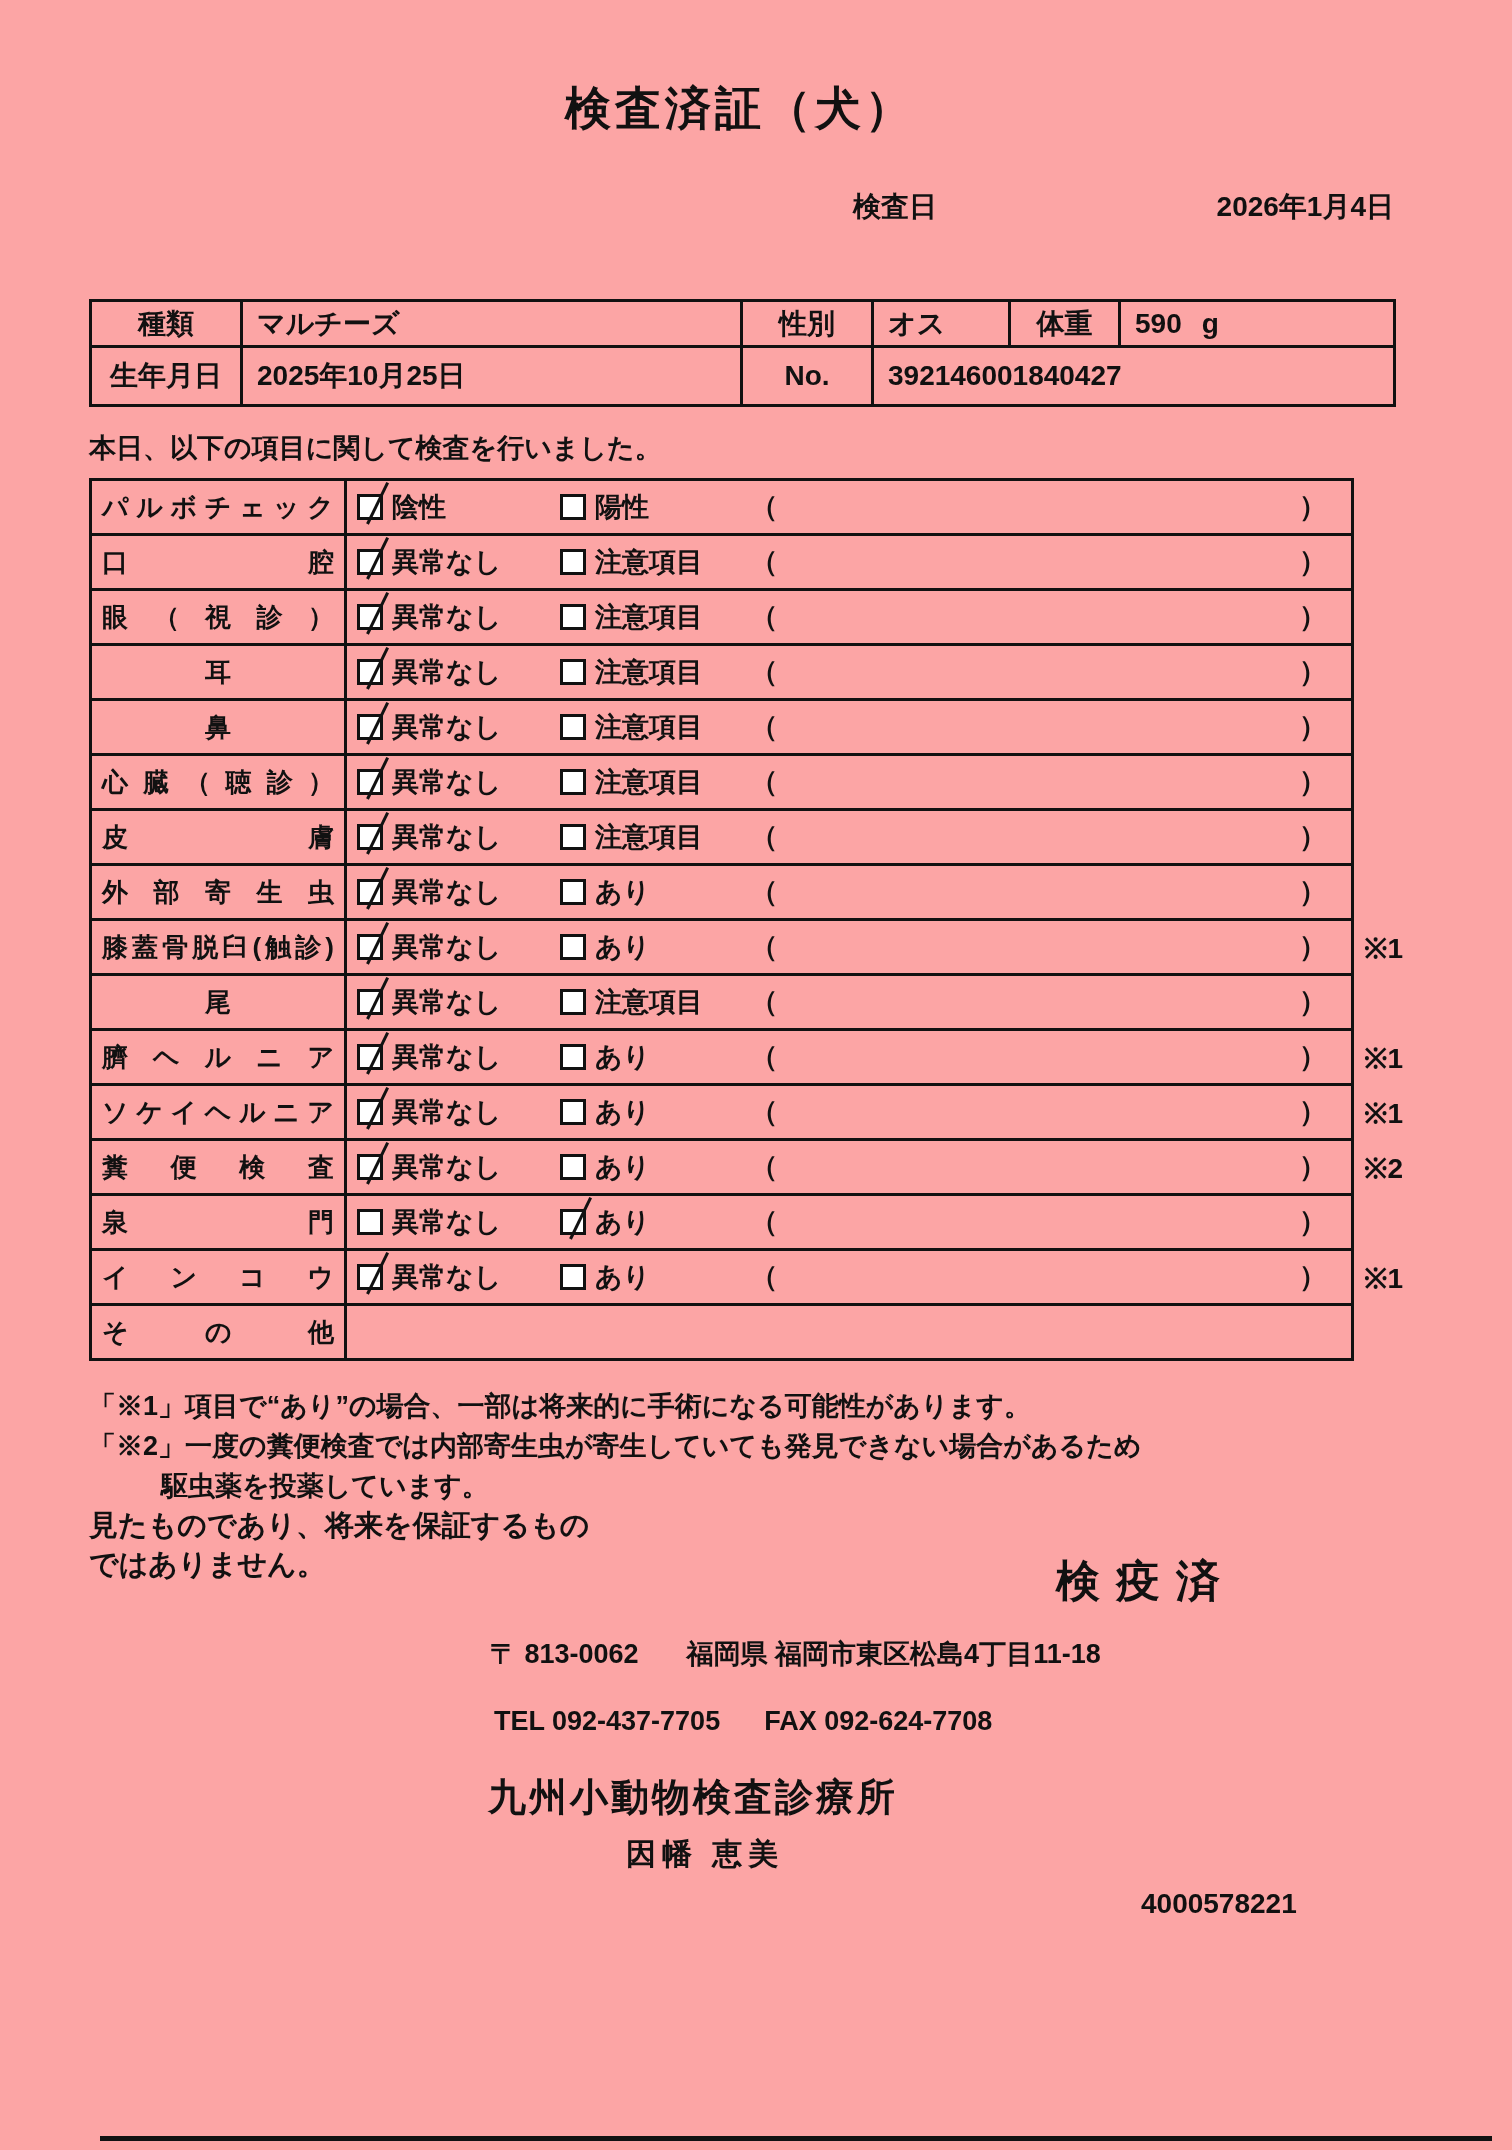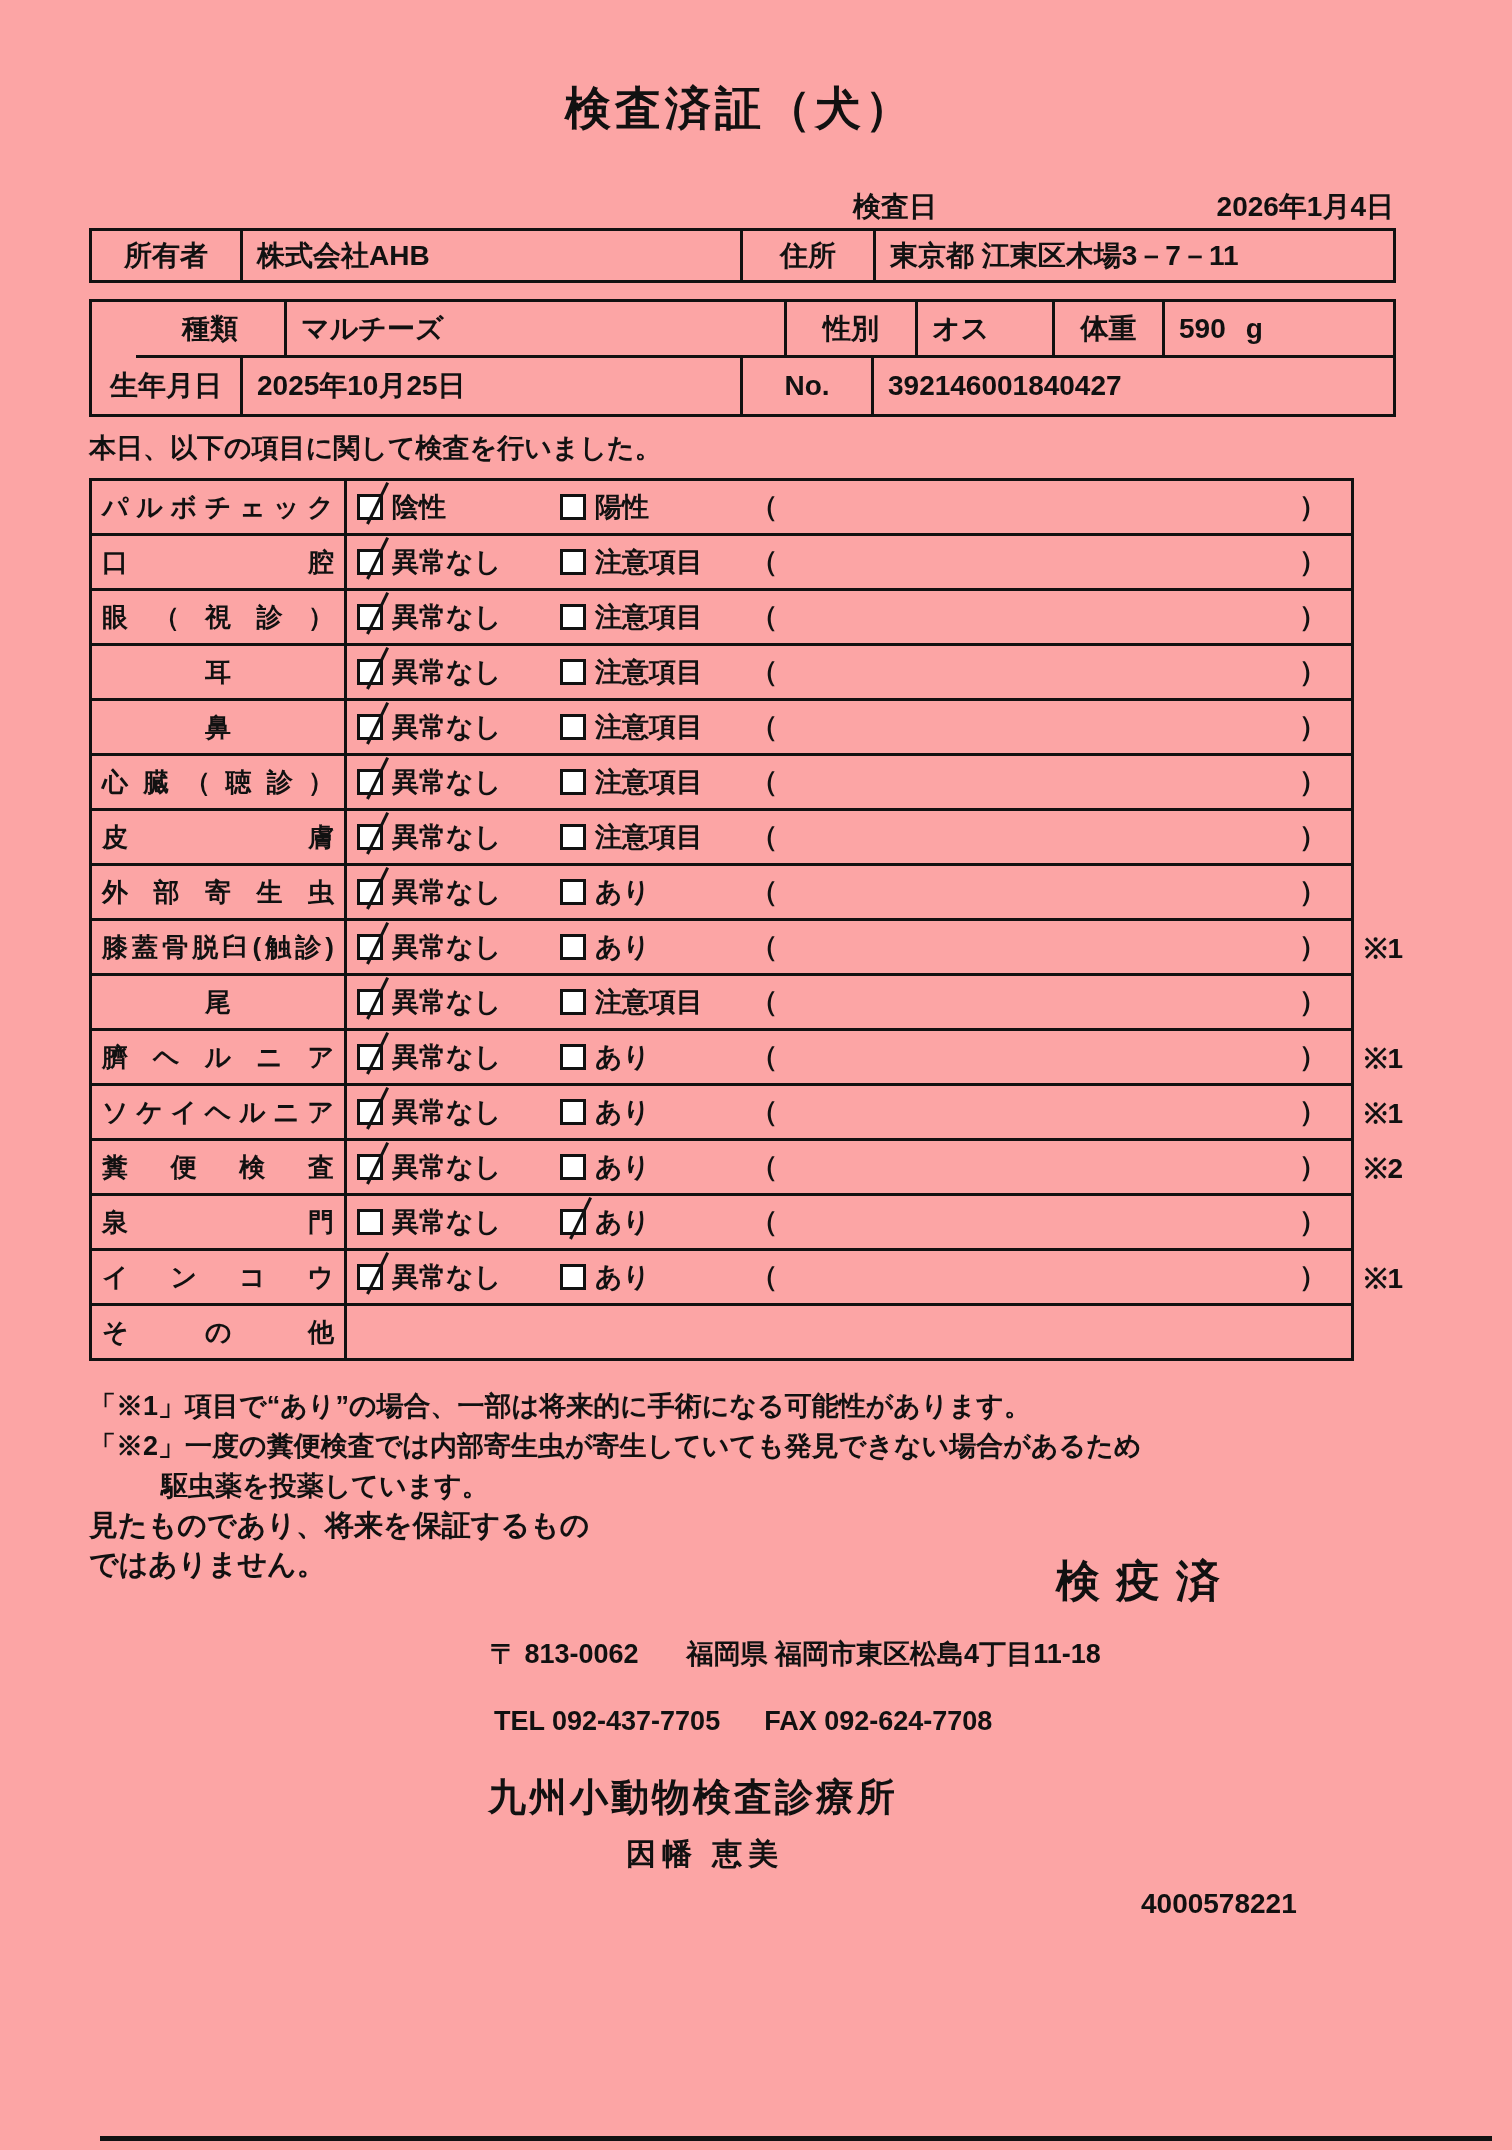--- a/index.html
+++ b/index.html
@@ -17,21 +17,21 @@
   .tbl { position:absolute; left:89px; width:1307px; border:3px solid #111; box-sizing:border-box; }
   .row { display:grid; box-sizing:border-box; }
   .cell { border-right:3px solid #111; display:flex; align-items:center; box-sizing:border-box;
           font-size:28px; font-weight:600; overflow:hidden; white-space:nowrap; }
   .cell.last { border-right:none; }
   .cell.lab { justify-content:center; }
   .cell.val { justify-content:flex-start; padding-left:14px; }
   .t1 { top:228px; }
   .t1 .row { grid-template-columns:151px 500px 133px 1fr; height:49px; }
   .t2 { top:299px; }
-  .t2 .rowA { grid-template-columns:151px 500px 131px 137px 110px 1fr; height:56px; border-bottom:3px solid #111;margin-left:44px; }
+  .t2 .rowA { grid-template-columns:151px 500px 131px 137px 110px 1fr; height:46px; border-bottom:3px solid #111; }
   .t2 .rowB { grid-template-columns:151px 500px 131px 1fr; height:56px; }
   .wcell { justify-content:flex-end; padding-right:16px; gap:20px; }
   
   .intro { position:absolute; top:430px; left:89px; font-size:27px; font-weight:600; }
   
   .insp { position:absolute; top:478px; left:89px; width:1265px; border:3px solid #111; box-sizing:border-box; }
   .irow { position:relative; display:flex; height:52px; border-bottom:3px solid #111; box-sizing:content-box; }
   .irow:last-child { border-bottom:none; }
   .iname { width:255px; flex:0 0 255px; border-right:3px solid #111; box-sizing:border-box;
            display:flex; align-items:center; justify-content:space-between; padding:0 10px;
@@ -65,28 +65,20 @@
 </head>
 <body>
 
 <div class="page">
 
   <div class="title">検査済証（犬）</div>
 
   <div class="date-label">検査日</div>
   <div class="date-value">2026年1月4日</div>
 
-  <div class="tbl t1">
-    <div class="row">
-      <div class="cell lab">所有者</div>
-      <div class="cell val">株式会社AHB</div>
-      <div class="cell lab">住所</div>
-      <div class="cell val last">東京都 江東区木場3－7－11</div>
-    </div>
-  </div>
 
   <div class="tbl t2">
     <div class="row rowA">
       <div class="cell lab">種類</div>
       <div class="cell val">マルチーズ</div>
       <div class="cell lab">性別</div>
       <div class="cell val">オス</div>
       <div class="cell lab">体重</div>
       <div class="cell val last wcell">
         <span>590</span>

